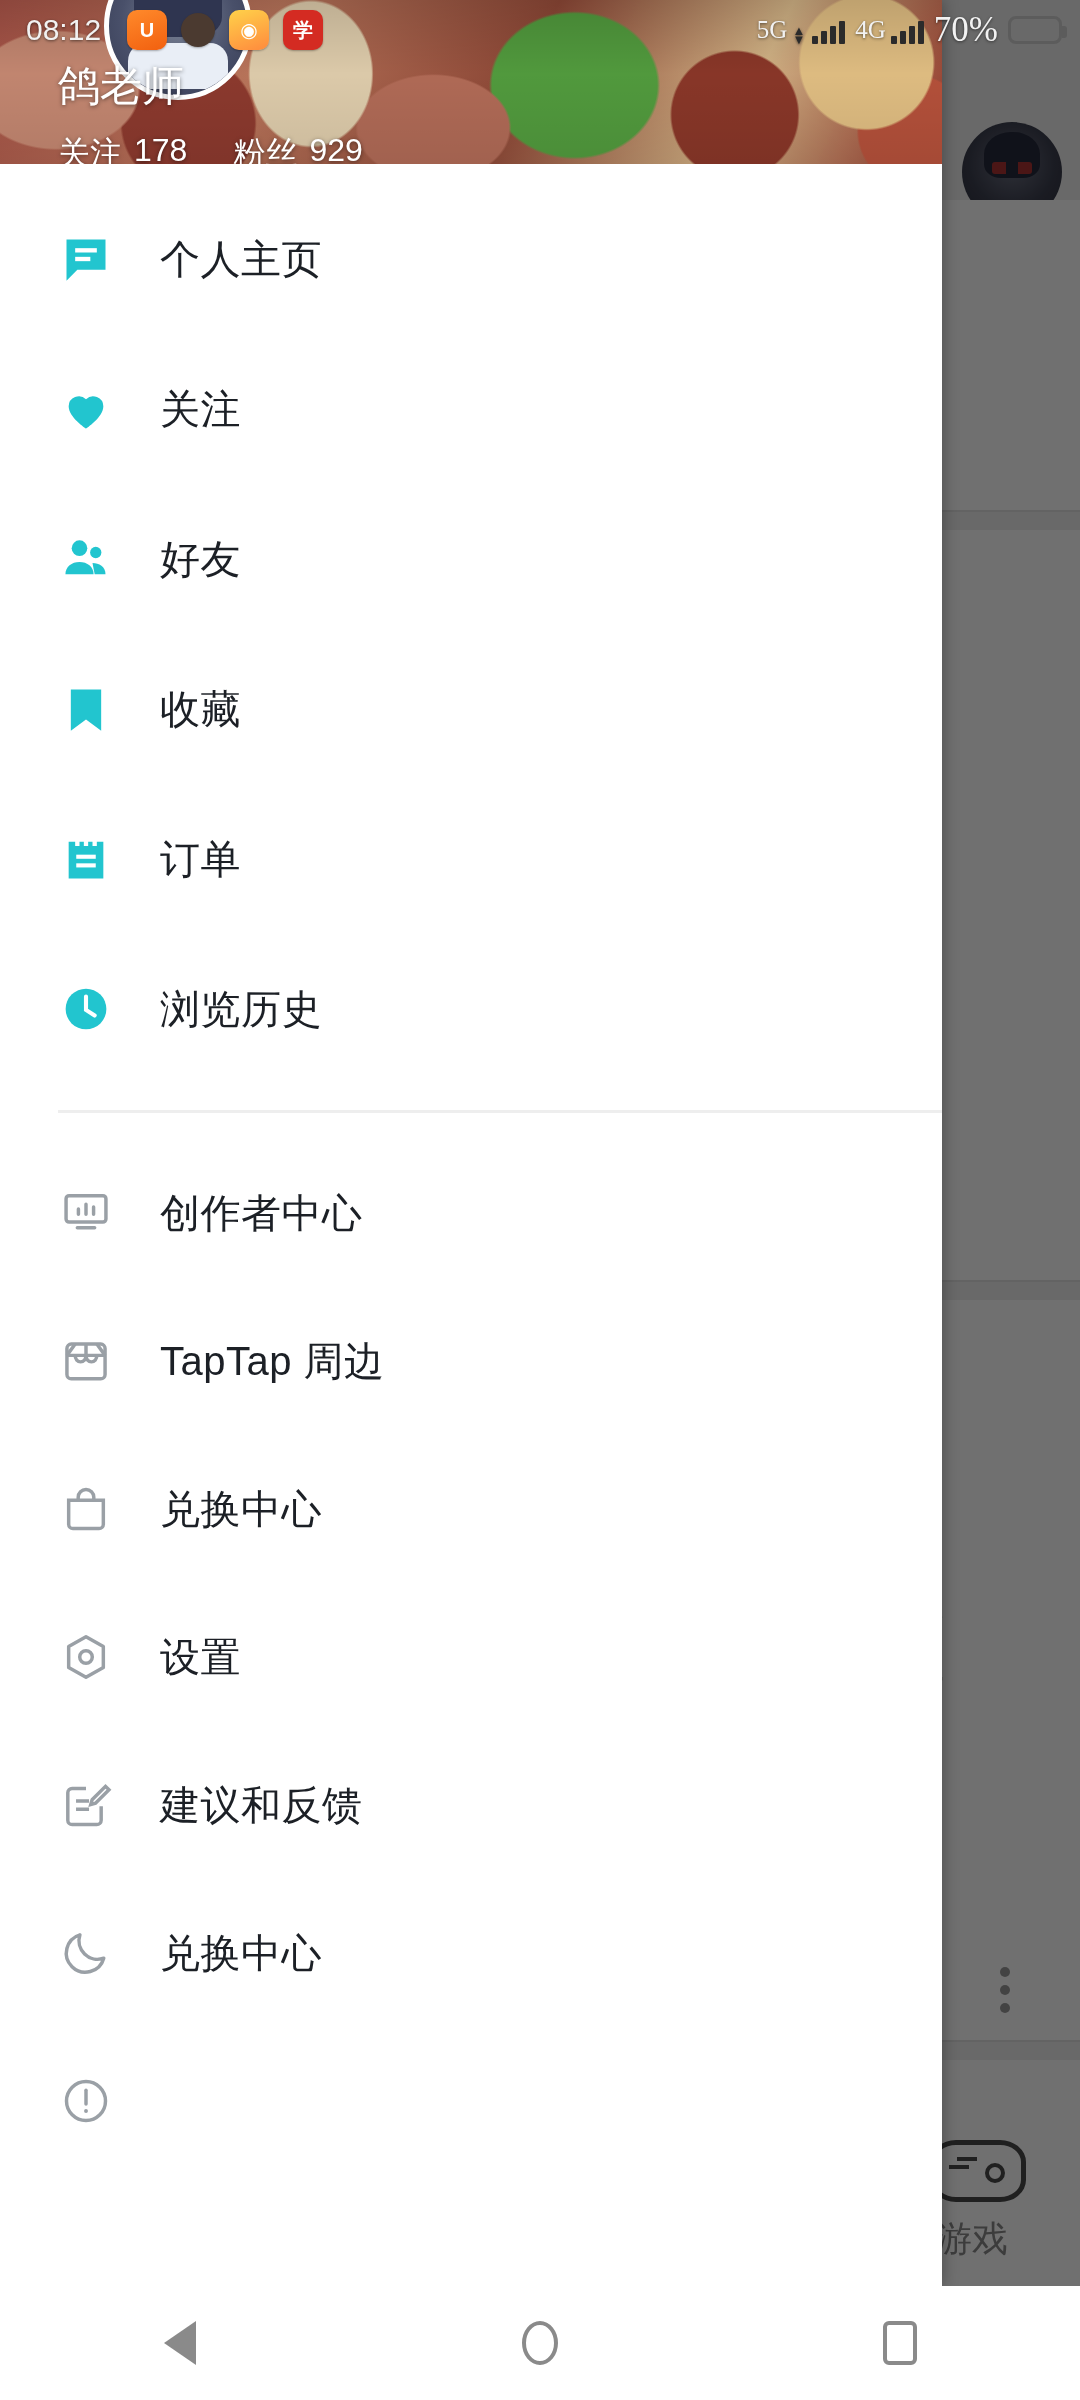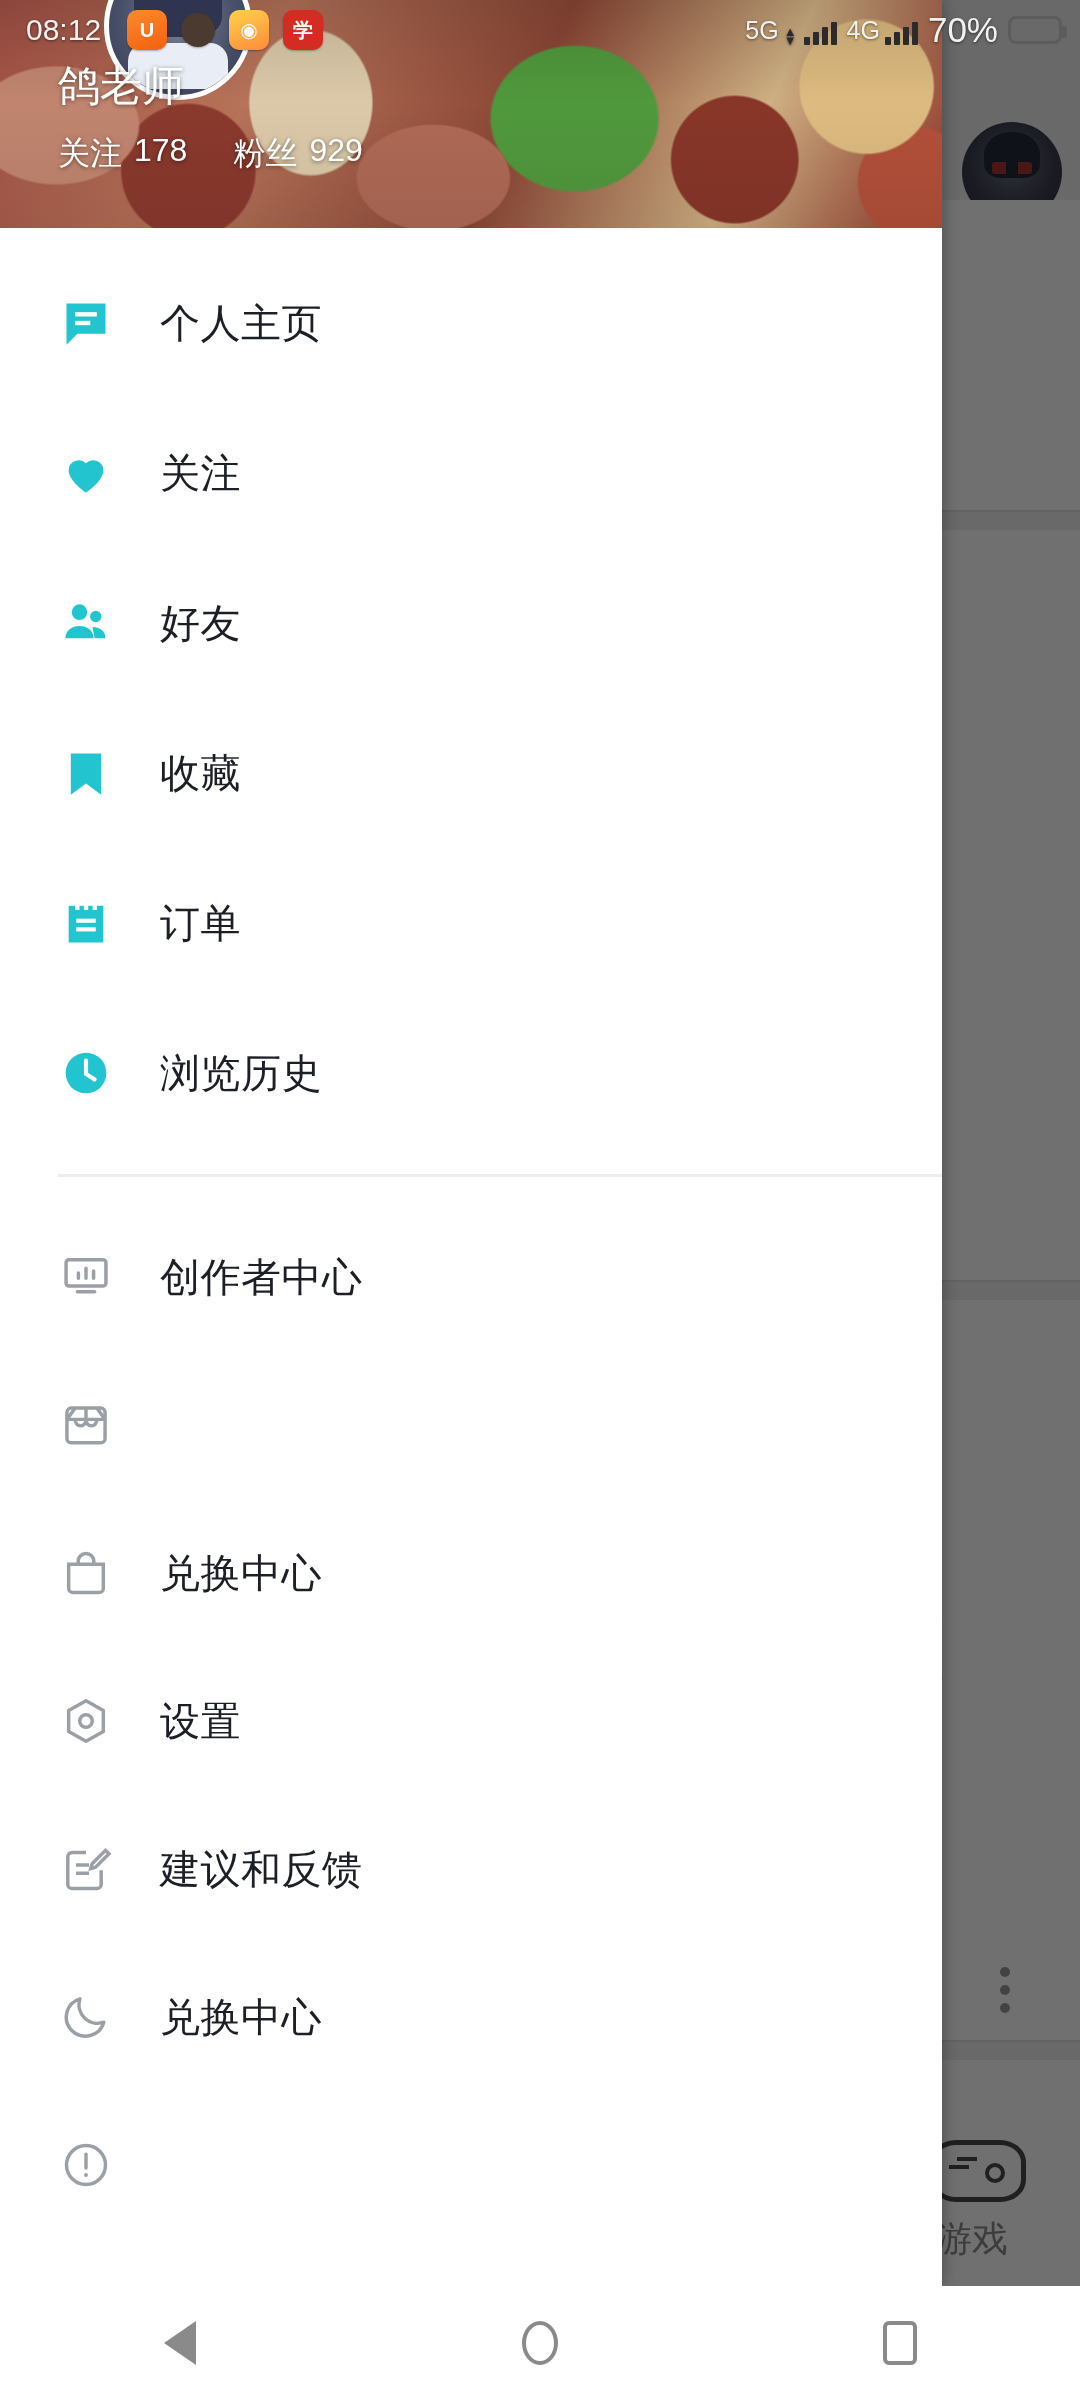--- a/index.html
+++ b/index.html
@@ -86,21 +86,21 @@
     position:absolute; left:0; top:0;
     width:942px; height:2286px;
     background:#ffffff;
     box-shadow:2px 0 14px rgba(0,0,0,0.28);
     overflow:hidden;
   }
 
   
   #drawer-header {
     position:relative;
-    width:942px; height:228px;
+    width:942px; height:164px;
     overflow:hidden;
   }
   #header-bg {
     position:absolute; inset:0;
     background:
       radial-gradient(ellipse 140px 100px at 6% 55%, #c98d77 0 58%, transparent 60%),
       radial-gradient(ellipse 120px 120px at 20% 75%, #8f3d31 0 55%, transparent 57%),
       radial-gradient(ellipse 110px 130px at 33% 45%, #e6d4b4 0 55%, transparent 57%),
       radial-gradient(ellipse 130px 90px at 46% 78%, #b5705c 0 58%, transparent 60%),
       radial-gradient(ellipse 150px 130px at 61% 52%, #58a044 0 55%, transparent 57%),
@@ -167,20 +167,21 @@
     box-shadow:0 1px 2px rgba(0,0,0,.3);
   }
   .badge-uc { background:linear-gradient(160deg,#ff8a2b,#f2600f); }
   .badge-dark { background:#4b3a30; border-radius:50%; width:34px;height:34px;}
   .badge-weibo { background:linear-gradient(160deg,#ffd24a,#ff8a3d); }
   .badge-red { background:#d42b22; }
   .glyph { font-size:20px; line-height:1; font-weight:bold; }
   #status-right {
     margin-left:auto; display:flex; align-items:center; gap:10px;
     text-shadow:0 1px 3px rgba(0,0,0,.55);
+    font-family:Liberation Serif, serif;
   }
   .net-group { display:flex; align-items:flex-end; gap:5px; }
   .net-label { font-size:25px; }
   .bars { display:flex; align-items:flex-end; gap:3px; }
   .bars i { display:block; width:6px; background:#2b2b2b; border-radius:1px; }
   .bars i:nth-child(1){height:8px;}
   .bars i:nth-child(2){height:13px;}
   .bars i:nth-child(3){height:18px;}
   .bars i:nth-child(4){height:23px;}
   .updown { display:flex; flex-direction:column; font-size:13px; line-height:9px; color:#2b2b2b; margin-right:2px;}
@@ -386,20 +387,21 @@
 
     <div class="menu-item secondary">
       <span class="menu-icon">
         <svg width="52" height="52" viewBox="0 0 24 24" fill="none" stroke="#9aa0a6" stroke-width="1.6">
             <rect x="3.2" y="4.2" width="17.6" height="16" rx="2"></rect>
             <path d="M3.2 9.4h17.6"></path>
             <path d="M3.2 9.4 7 4.2M12 9.4 12 4.2M20.8 9.4 17 4.2"></path>
             <path d="M7 9.4c0 1.8 1.1 3 2.5 3s2.5-1.2 2.5-3c0 1.8 1.1 3 2.5 3s2.5-1.2 2.5-3"></path>
           </svg>
       </span>
+      <span class="menu-label">TapTap 周边</span>
     </div>
 
     <div class="menu-item secondary">
       <span class="menu-icon">
         <svg width="52" height="52" viewBox="0 0 24 24" fill="none" stroke="#9aa0a6" stroke-width="1.6">
             <path d="M4 8h16v11a2 2 0 0 1-2 2H6a2 2 0 0 1-2-2z"></path>
             <path d="M8.4 8V6.6a3.6 3.6 0 0 1 7.2 0V8"></path>
           </svg>
       </span>
       <span class="menu-label">兑换中心</span>

